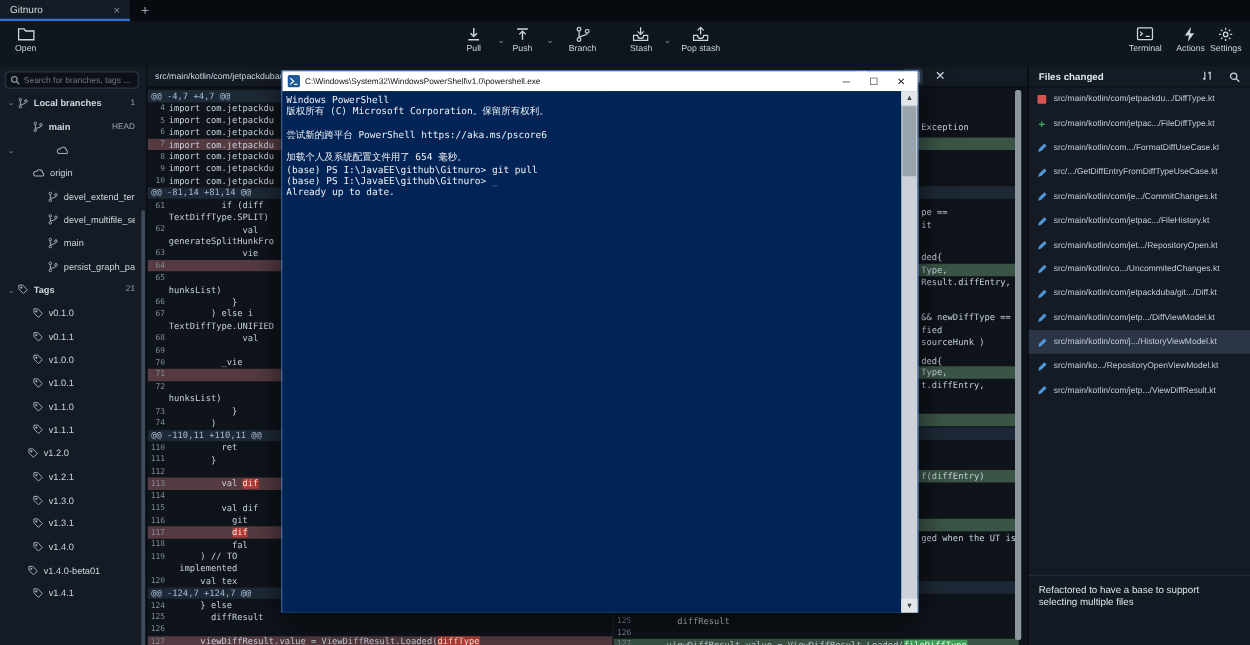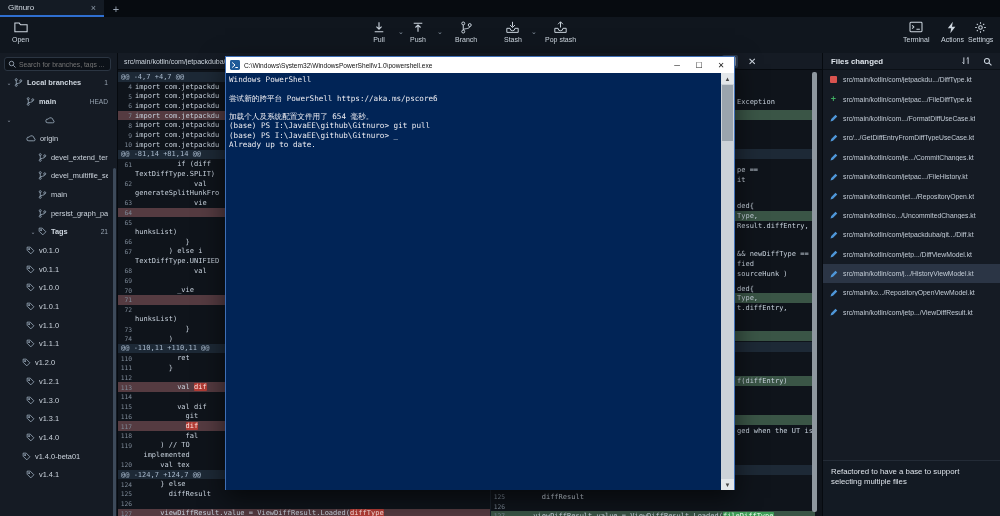--- a/index.html
+++ b/index.html
@@ -317,21 +317,21 @@
             <g fill="none" stroke="#9fb0c0" stroke-width="1.4">
               <circle cx="4" cy="3" r="1.8"></circle>
               <circle cx="4" cy="13" r="1.8"></circle>
               <circle cx="12" cy="5" r="1.8"></circle>
               <path d="M4 5v6M12 7c0 3-8 2-8 4"></path>
             </g>
           </svg>
         </span>
         <span class="lbl">persist_graph_paddin</span>
       </div>
-      <div class="srow sec" style="padding-left: 4px; margin-left: 24px;">
+      <div class="srow sec" style="padding-left: 4px;">
         <span class="chv">⌄</span>
         <span class="sic">
           <svg width="9" height="9" viewBox="0 0 16 16">
             <g fill="none" stroke="#9fb0c0" stroke-width="1.4">
               <path d="M2 2h5.5L14 8.5 8.5 14 2 7.5z"></path>
               <circle cx="5.5" cy="5.5" r="1" fill="#9fb0c0"></circle>
             </g>
           </svg>
         </span>
         <span class="lbl">Tags</span>
@@ -736,20 +736,21 @@
           <path d="M3 3.5l4 3.5-4 3.5M7.5 10.5H11" stroke="#fff" stroke-width="1.4" fill="none"></path>
         </svg>
     </span>
     <span class="t">C:\Windows\System32\WindowsPowerShell\v1.0\powershell.exe</span>
     <span class="psbtn">─</span>
     <span class="psbtn">☐</span>
     <span class="psbtn">✕</span>
   </div>
   <div id="psbody">
       <div class="psline">Windows PowerShell</div>
+      <div class="psline">版权所有 (C) Microsoft Corporation。保留所有权利。</div>
       <div class="psline"></div>
       <div class="psline">尝试新的跨平台 PowerShell https://aka.ms/pscore6</div>
       <div class="psline"></div>
       <div class="psline">加载个人及系统配置文件用了 654 毫秒。</div>
       <div class="psline">(base) PS I:\JavaEE\github\Gitnuro&gt; git pull</div>
       <div class="psline">(base) PS I:\JavaEE\github\Gitnuro&gt; _</div>
       <div class="psline">Already up to date.</div>
     </div>
   <div id="psscroll">
     <span class="ar" style="top:0">▲</span>

